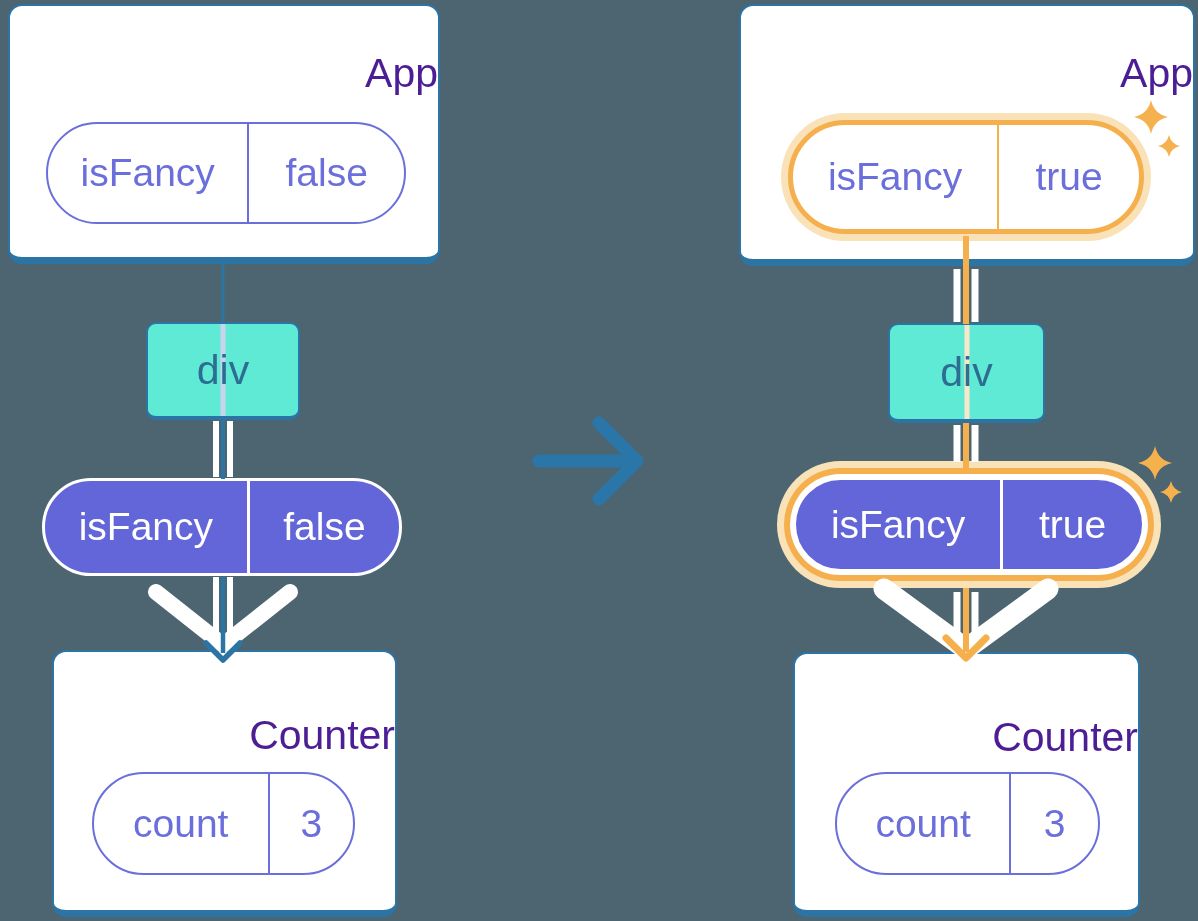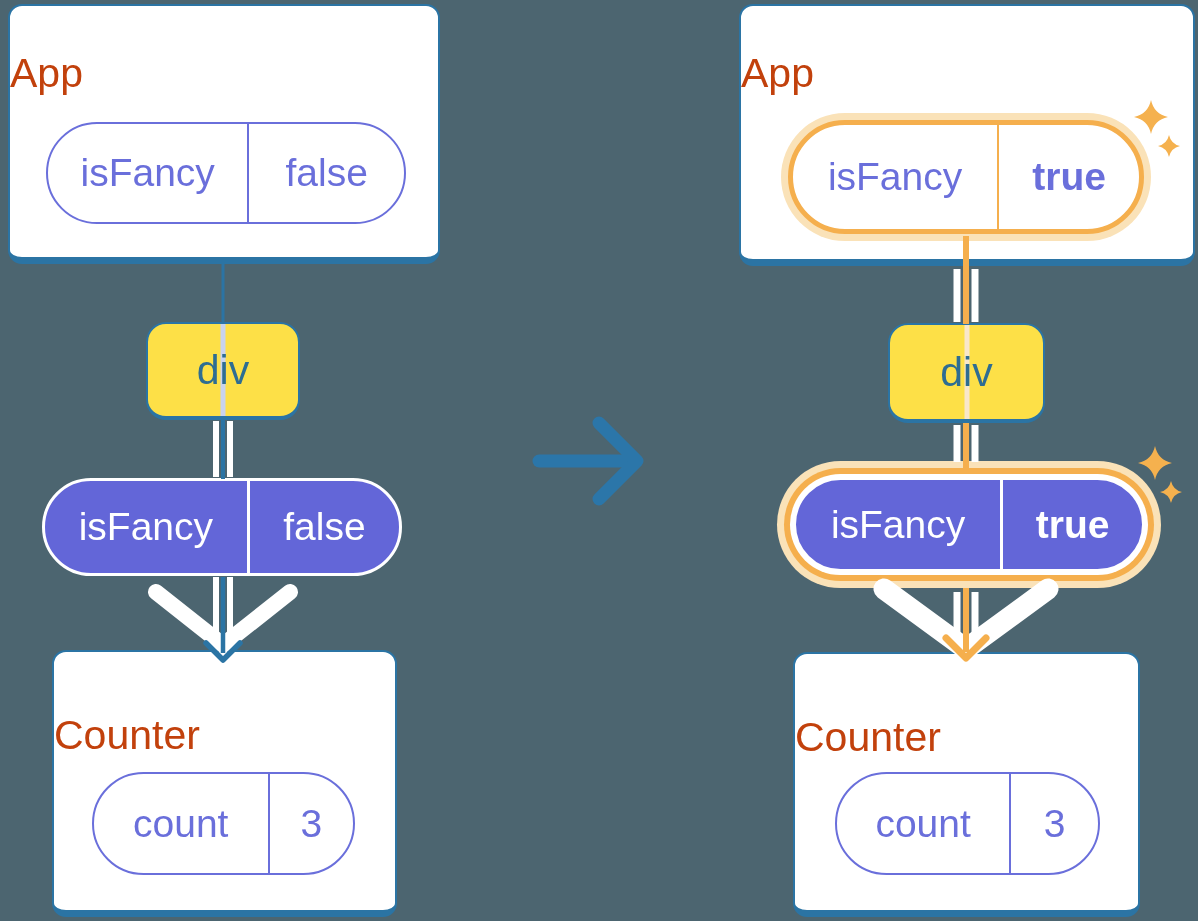--- a/index.html
+++ b/index.html
@@ -8,35 +8,35 @@
     background:#4C6570; overflow:hidden;
     font-family:"Liberation Sans", sans-serif;
   }
 
   
   .card {
     position:absolute; background:#FFFFFF; box-sizing:border-box;
     border:2px solid #2B74A4; border-bottom-width:7px; border-radius:14px;
   }
   .div-box {
-    position:absolute; background:#fde047; box-sizing:border-box;
-    border:2px solid #2B74A4; border-bottom-width:4px; border-radius:20px;
+    position:absolute; background:#5eead4; box-sizing:border-box;
+    border:2px solid #2B74A4; border-bottom-width:4px; border-radius:10px;
     display:flex; align-items:center; justify-content:center;
     font-size:41px; font-weight:500; color:#2E6D92;
   }
   .div-box::before {
     content:""; position:absolute; top:0; bottom:0; left:50%;
     transform:translateX(-50%); width:5px; background:#C9D3EE;
   }
   .div-box.hl::before { background:#F9E7C9; }
   .div-box span { position:relative; }
 
   .card-title {
-    position:absolute; left:0; right:0; text-align:left;
-    font-size:41px; font-weight:500; color:#c2410c;
+    position:absolute; left:0; right:0; text-align:right;
+    font-size:41px; font-weight:500; color:#4c1d95;
   }
   .t-app { top:44px; }
   .t-counter { top:60px; }
 
   
   .pill {
     position:absolute; display:flex; box-sizing:border-box;
     border-radius:999px; font-size:39px; overflow:hidden;
   }
   .pill .cell {
@@ -56,21 +56,21 @@
     box-shadow:0 0 0 7px #FAE2B8;
   }
   .hl-outline .value { border-left:2px solid #F5AF4D; }
 
   .hl-solid {
     background:#6366D8; border:3px solid #FFFFFF; color:#FFFFFF;
     box-shadow:0 0 0 3px #FFFFFF, 0 0 0 9px #F5AF4D, 0 0 0 16px #FAE2B8;
   }
   .hl-solid .value { border-left:3px solid #FFFFFF; }
 
-  .hl-outline .value, .hl-solid .value { font-weight:700; }
+  .hl-outline .value, .hl-solid .value { font-weight:400; }
 
   
   .split56 .name { width:56%; }
   .split57 .name { width:57%; }
   .split59 .name { width:59%; }
   .split66 .name { width:66%; }
   .split67 .name { width:67%; }
 
   
   .p-app-l     { left:8px;   top:4px;   width:432px; height:260px; }

